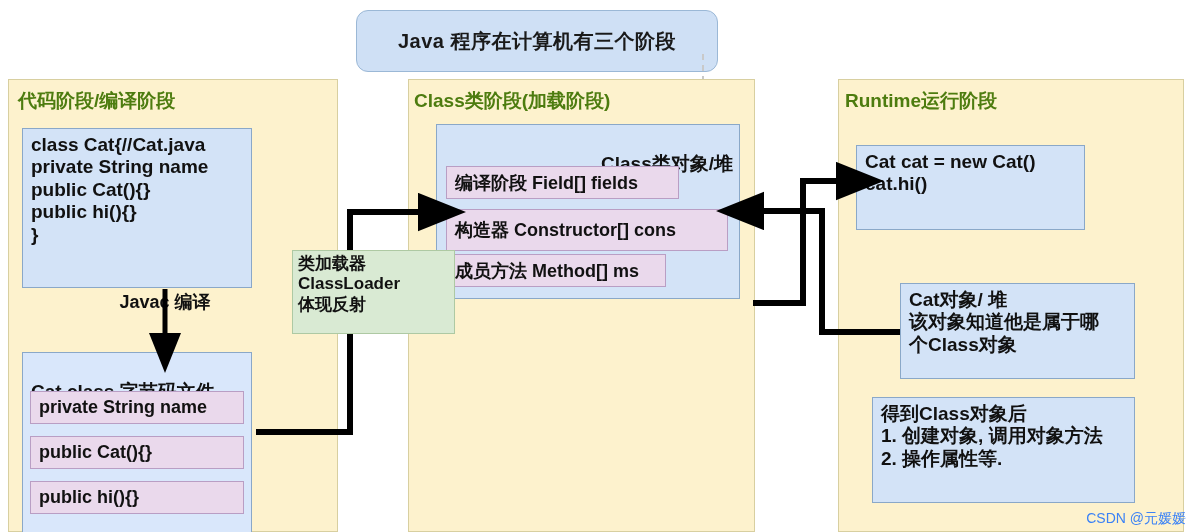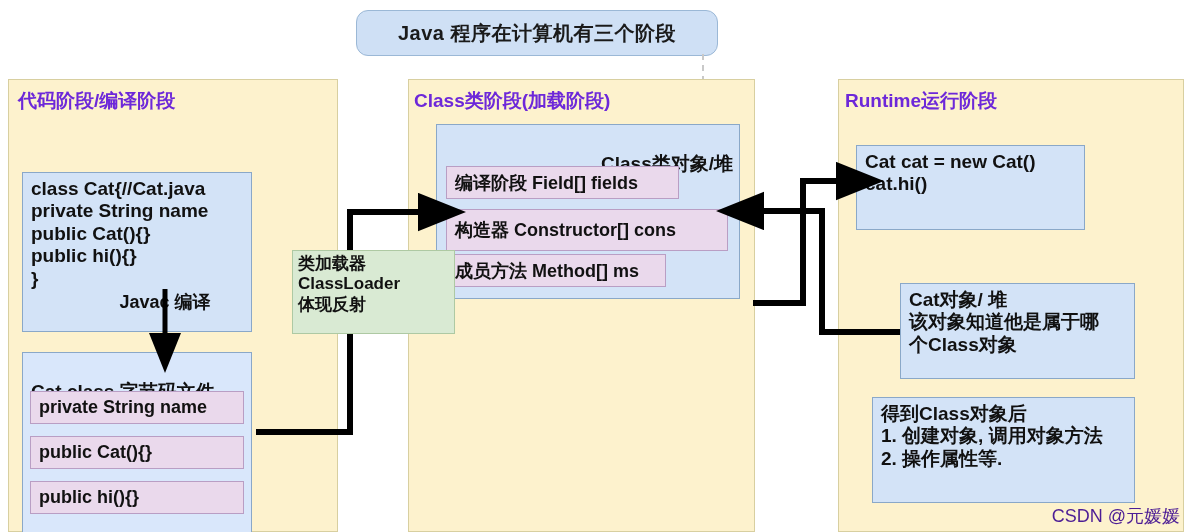--- a/index.html
+++ b/index.html
@@ -3,36 +3,36 @@
 <meta charset="utf-8">
 <style>
   html,body{margin:0;padding:0;background:#ffffff;}
   body{width:1192px;height:532px;position:relative;overflow:hidden;
        font-family:"Liberation Sans","DejaVu Sans",sans-serif;}
 
   .abs{position:absolute;box-sizing:border-box;}
 
   
   #title-banner{
-    left:356px;top:10px;width:362px;height:46px;
+    left:356px;top:10px;width:362px;height:62px;
     background:#cfe0f5;border:1px solid #9bb8d6;border-radius:12px;
     display:flex;align-items:center;justify-content:center;
     font-size:20px;font-weight:bold;color:#1a1a1a;letter-spacing:.5px;
   }
   #title-connector{
     left:702px;top:54px;width:0;height:28px;
     border-left:2px dashed #c9c9c9;
   }
 
   
   .stage{
     background:#fdf2cd;border:1px solid #d8cfa0;
   }
   .stage-title{
-    position:absolute;font-size:19px;font-weight:bold;color:#6d28d9;
+    position:absolute;font-size:19px;font-weight:bold;color:#4d7c0f;
     white-space:nowrap;
   }
 
   #stage-code{left:8px;top:79px;width:330px;height:453px;}
   #stage-class{left:408px;top:79px;width:347px;height:453px;}
   #stage-runtime{left:838px;top:79px;width:346px;height:453px;}
 
   
   .bluebox{
     background:#d3e3f7;border:1px solid #8aa8c8;
@@ -62,36 +62,36 @@
               pointer-events:none;z-index:5;}
 
   
   #javac-label{
     left:80px;top:290px;width:170px;
     font-size:18px;font-weight:bold;color:#111;text-align:center;
   }
 
   
   #watermark{
-    right:12px;bottom:4px;font-size:18px;color:#4c1d95;white-space:nowrap;
+    right:6px;bottom:4px;font-size:14px;color:#3b82f6;white-space:nowrap;
   }
 </style>
 </head>
 <body>
 
 <div class="abs" id="title-banner">
   <span>Java 程序在计算机有三个阶段</span>
 </div>
 <div class="abs" id="title-connector"></div>
 
 <div class="abs stage" id="stage-code"></div>
 
 <div class="abs stage-title" style="left:18px;top:88px;">代码阶段/编译阶段</div>
 
-<div class="abs bluebox" id="source-code-box" style="left:22px;top:128px;width:230px;height:160px;margin-top:44px;">class Cat{//Cat.java
+<div class="abs bluebox" id="source-code-box" style="left:22px;top:128px;width:230px;height:160px;">class Cat{//Cat.java
 private String name
 public Cat(){}
 public hi(){}
 }</div>
 
 <div class="abs" id="javac-label">Javac 编译</div>
 
 <div class="abs bluebox light" id="class-file-box" style="left:22px;top:352px;width:230px;height:185px;padding:4px 6px;">
   <div class="sub-head">Cat.class 字节码文件</div>
 </div>

